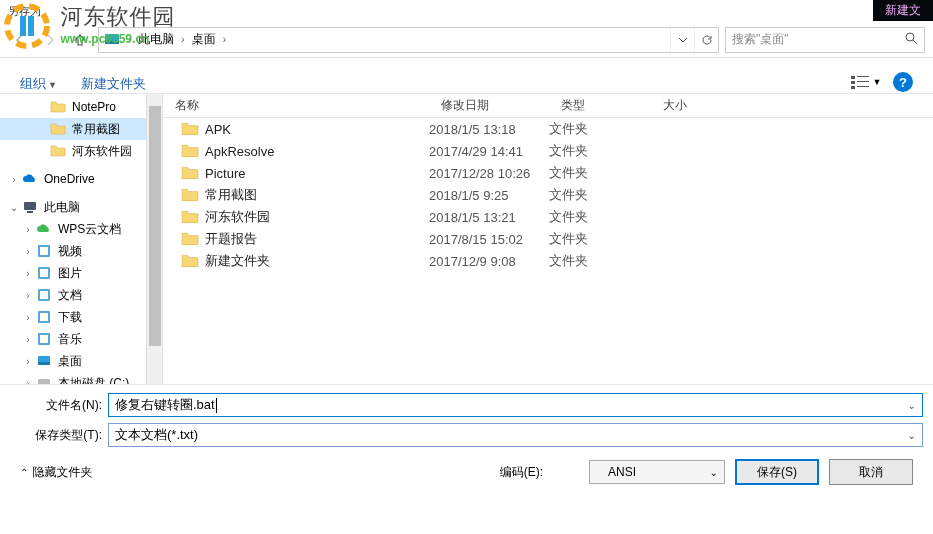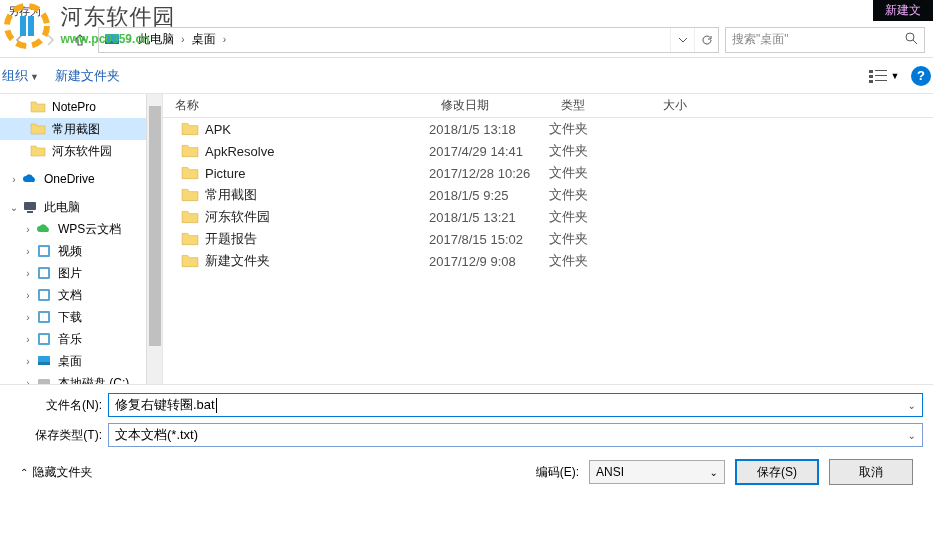--- a/index.html
+++ b/index.html
@@ -16,35 +16,35 @@
 .nav-btn { width: 24px; height: 24px; display: flex; align-items: center; justify-content: center; color: #999; }
 .nav-btn.enabled { color: #333; }
 .crumb-box { flex: 1; height: 26px; border: 1px solid #ccc; display: flex; align-items: center; background: #fff; }
 .crumb-box .seg { display: flex; align-items: center; padding: 0 4px; font-size: 12px; }
 .crumb-box .folder-icon { width: 18px; height: 18px; margin: 0 4px; }
 .crumb-box .chev { color: #555; font-size: 10px; padding: 0 3px; }
 .crumb-end { margin-left: auto; display: flex; }
 .crumb-end .btn { width: 24px; height: 24px; display: flex; align-items: center; justify-content: center; color: #666; border-left: 1px solid #eee; }
 .search-box { width: 200px; height: 26px; border: 1px solid #ccc; display: flex; align-items: center; padding: 0 6px; font-size: 12px; color: #888; }
 .search-box .sicon { margin-left: auto; color: #666; }
-.toolbar { height: 36px; display: flex; align-items: center; padding: 0 2px; gap: 16px; border-bottom: 1px solid #e5e5e5; font-size: 13px; }
+.toolbar { height: 36px; display: flex; align-items: flex-end; padding: 0 20px; gap: 24px; border-bottom: 1px solid #e5e5e5; font-size: 13px; }
 .toolbar .lk { color: #1e5fb4; cursor: default; }
 .toolbar .lk .dd { font-size: 9px; margin-left: 2px; color: #555; }
 .toolbar-right { margin-left: auto; display: flex; align-items: center; gap: 10px; }
 .view-btn { width: 34px; height: 22px; border: 1px solid transparent; display: flex; align-items: center; justify-content: center; }
 .help-btn { width: 20px; height: 20px; border-radius: 50%; background: #0078d7; color: #fff; display: flex; align-items: center; justify-content: center; font-size: 13px; font-weight: bold; }
 .main { display: flex; height: 290px; }
 .sidebar { width: 163px; border-right: 1px solid #e5e5e5; overflow: hidden; position: relative; }
 .tree { font-size: 12px; padding-top: 2px; }
 .tree-item { display: flex; align-items: center; height: 22px; padding-left: 8px; gap: 2px; }
 .tree-item.sel { background: #cde8ff; }
 .tree-item .exp { width: 12px; font-size: 10px; color: #666; text-align: center; }
 .tree-item .ic { width: 16px; height: 16px; margin-right: 4px; display: flex; align-items: center; justify-content: center; }
 .tree-item.lvl1 { padding-left: 22px; }
-.tree-item.lvl2 { padding-left: 16px; }
+.tree-item.lvl2 { padding-left: 36px; }
 .tree-item.cat { margin-top: 6px; }
 .fileview { flex: 1; position: relative; }
 .fv-header { display: flex; height: 24px; border-bottom: 1px solid #e5e5e5; font-size: 12px; color: #444; align-items: center; }
 .fv-header .col { padding-left: 12px; }
 .c-name { width: 266px; }
 .c-date { width: 120px; }
 .c-type { width: 102px; }
 .c-size { width: 80px; }
 .fv-row { display: flex; height: 22px; align-items: center; font-size: 13px; color: #222; }
 .fv-row .ic { width: 18px; height: 18px; margin-left: 18px; margin-right: 6px; }
@@ -57,21 +57,21 @@
 .form-row { display: flex; align-items: center; margin-bottom: 6px; }
 .form-row label { width: 98px; text-align: right; font-size: 12px; padding-right: 6px; }
 .form-row .field { flex: 1; height: 24px; border: 1px solid #7a9fd4; background: #fff; font-size: 13px; padding: 0 6px; display: flex; align-items: center; position: relative; }
 .form-row .field.editing { border-color: #0078d7; }
 .form-row .field .caret { position: absolute; right: 6px; font-size: 10px; color: #555; }
 .actions { display: flex; align-items: center; padding: 6px 10px 0; }
 .hide-folders { font-size: 12px; display: flex; align-items: center; gap: 4px; }
 .hide-folders .chev { font-size: 10px; }
 .actions-right { margin-left: auto; display: flex; align-items: center; gap: 10px; }
 .enc-label { font-size: 12px; }
-.enc-select { width: 136px; height: 24px; border: 1px solid #aaa; font-size: 12px; padding: 0 6px; display: flex; align-items: center; position: relative; background: #f5f5f5; }
+.enc-select { width: 136px; height: 24px; border: 1px solid #aaa; font-size: 12px; padding: 0 18px; display: flex; align-items: center; position: relative; background: #f5f5f5; margin-left: 36px; }
 .enc-select .caret { position: absolute; right: 6px; font-size: 10px; }
 .btn-w { width: 84px; height: 26px; border: 1px solid #888; background: #e9e9e9; font-size: 12px; display: flex; align-items: center; justify-content: center; }
 .btn-w.primary { border: 2px solid #0078d7; }
 svg.folder { fill: #f8d775; stroke: #d4a93f; stroke-width: 0.5; }
 </style>
 </head>
 <body>
 
 <div class="watermark">
   <span class="wm-logo">

